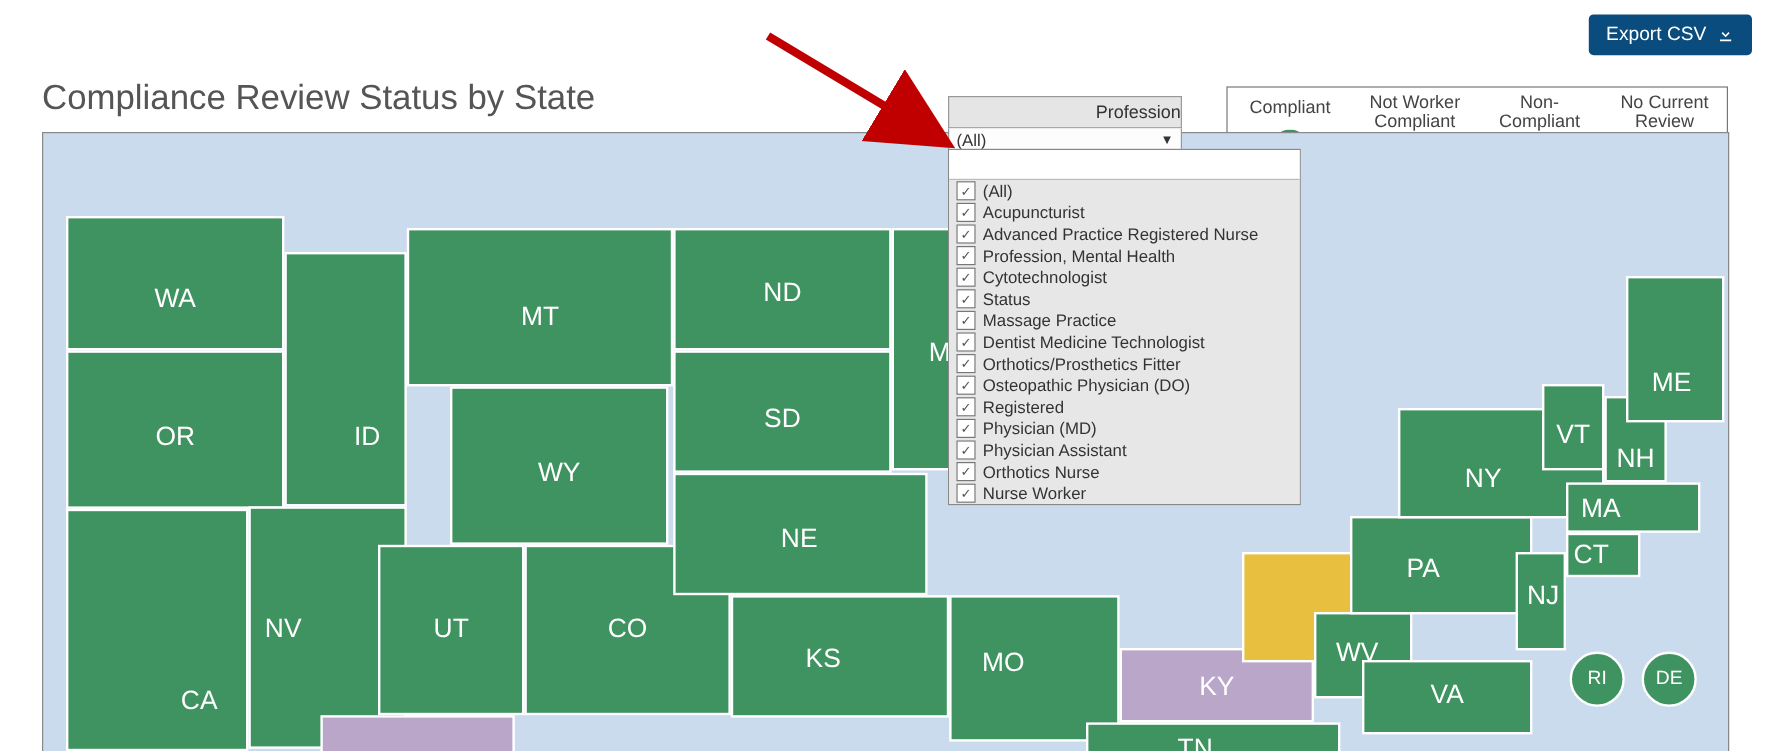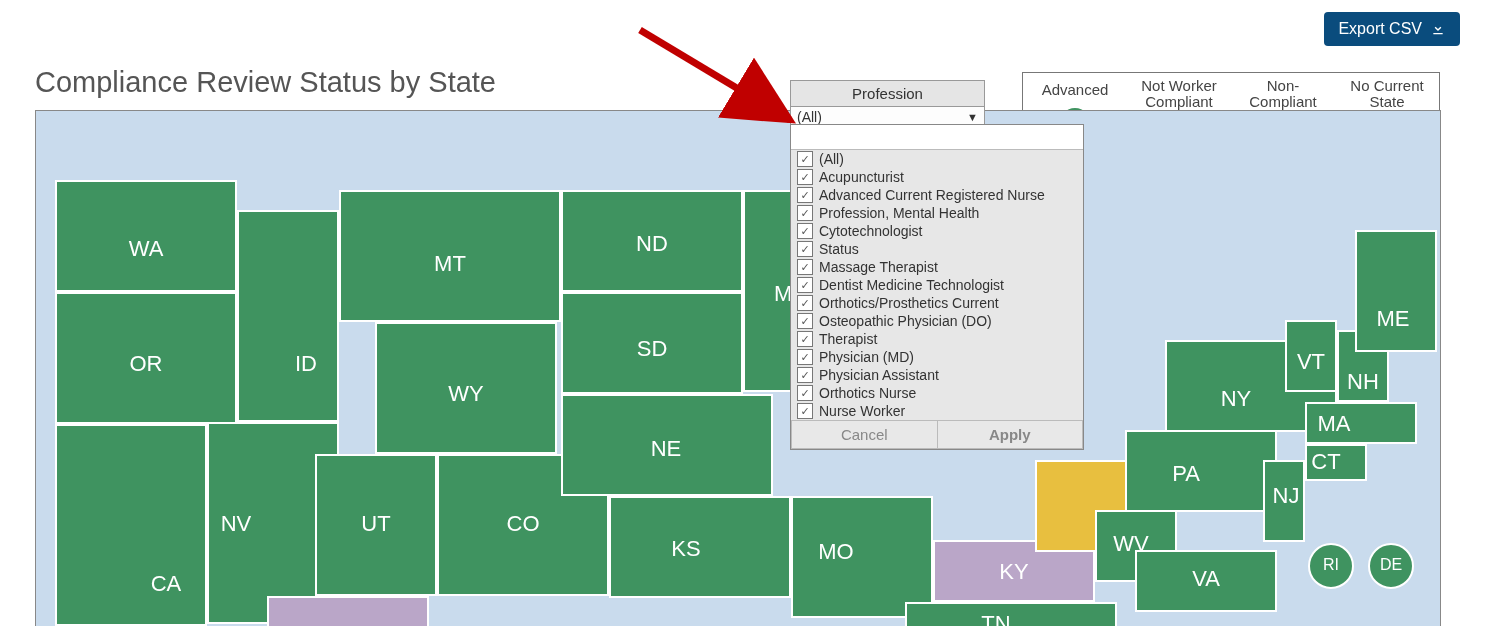--- a/index.html
+++ b/index.html
@@ -75,21 +75,21 @@
 
   
   .filter-wrap {
     position: absolute;
     left: 790px; top: 80px;
     width: 195px;
   }
   .filter-header {
     background: #e5e5e5;
     border: 1px solid #999;
-    text-align: center;
+    text-align: right;
     font-size: 15px;
     padding: 4px 0;
   }
   .filter-select {
     background: #fdfdfd;
     border: 1px solid #999;
     border-top:none;
     padding: 2px 6px;
     font-size: 14px;
     display:flex; justify-content:space-between; align-items:center;
@@ -149,33 +149,33 @@
   <span>Export CSV</span>
   <svg viewBox="0 0 24 24">
         <path d="M5 20h14v-2H5v2zm7-18v10.17l3.59-3.58L17 10l-5 5-5-5 1.41-1.41L12 12.17V2h0z"></path>
       </svg>
 </button>
 
 <div class="title">Compliance Review Status by State</div>
 
 <div class="legend">
   <div class="legend-item">
-    <span>Advanced</span>
+    <span>Compliant</span>
     <span class="swatch" style="background:#3f9360"></span>
   </div>
   <div class="legend-item">
     <span>Not Worker Compliant</span>
     <span class="swatch" style="background:#e8bf3f"></span>
   </div>
   <div class="legend-item">
     <span>Non-Compliant</span>
     <span class="swatch" style="background:#baa6c8"></span>
   </div>
   <div class="legend-item">
-    <span>No Current State</span>
+    <span>No Current Review</span>
     <span class="swatch" style="background:#fff;border-color:#888"></span>
   </div>
 </div>
 
 <div class="map-frame">
   <svg class="map-svg" viewBox="0 0 1404 516">
 
     <rect class="state" x="20" y="70" width="180" height="110" fill="#3f9360"></rect>
     <rect class="state" x="20" y="182" width="180" height="130" fill="#3f9360"></rect>
     <rect class="state" x="20" y="314" width="150" height="200" fill="#3f9360"></rect>
@@ -260,75 +260,71 @@
         <div class="option">
           <span class="chk">✓</span>
           <span>(All)</span>
         </div>
         <div class="option">
           <span class="chk">✓</span>
           <span>Acupuncturist</span>
         </div>
         <div class="option">
           <span class="chk">✓</span>
-          <span>Advanced Current Registered Nurse</span>
+          <span>Advanced Practice Registered Nurse</span>
         </div>
         <div class="option">
           <span class="chk">✓</span>
           <span>Profession, Mental Health</span>
         </div>
         <div class="option">
           <span class="chk">✓</span>
           <span>Cytotechnologist</span>
         </div>
         <div class="option">
           <span class="chk">✓</span>
           <span>Status</span>
         </div>
         <div class="option">
           <span class="chk">✓</span>
-          <span>Massage Therapist</span>
+          <span>Massage Practice</span>
         </div>
         <div class="option">
           <span class="chk">✓</span>
           <span>Dentist Medicine Technologist</span>
         </div>
         <div class="option">
           <span class="chk">✓</span>
-          <span>Orthotics/Prosthetics Current</span>
+          <span>Orthotics/Prosthetics Fitter</span>
         </div>
         <div class="option">
           <span class="chk">✓</span>
           <span>Osteopathic Physician (DO)</span>
         </div>
         <div class="option">
           <span class="chk">✓</span>
-          <span>Therapist</span>
+          <span>Registered</span>
         </div>
         <div class="option">
           <span class="chk">✓</span>
           <span>Physician (MD)</span>
         </div>
         <div class="option">
           <span class="chk">✓</span>
           <span>Physician Assistant</span>
         </div>
         <div class="option">
           <span class="chk">✓</span>
           <span>Orthotics Nurse</span>
         </div>
         <div class="option">
           <span class="chk">✓</span>
           <span>Nurse Worker</span>
         </div>
       </div>
-  <div class="dropdown-buttons">
-    <button>Cancel</button>
-    <button class="apply">Apply</button>
-  </div>
 </div>
 
 <svg class="arrow" style="left:620px; top:10px;" width="200" height="140">
   <defs>
     <marker id="ah" markerWidth="12" markerHeight="12" refX="9" refY="5" orient="auto">
       <path d="M0,0 L10,5 L0,10 z" fill="#c00000"></path>
     </marker>
   </defs>
   <line x1="20" y1="20" x2="170" y2="110" stroke="#c00000" stroke-width="7" marker-end="url(#ah)"></line>
 </svg>

